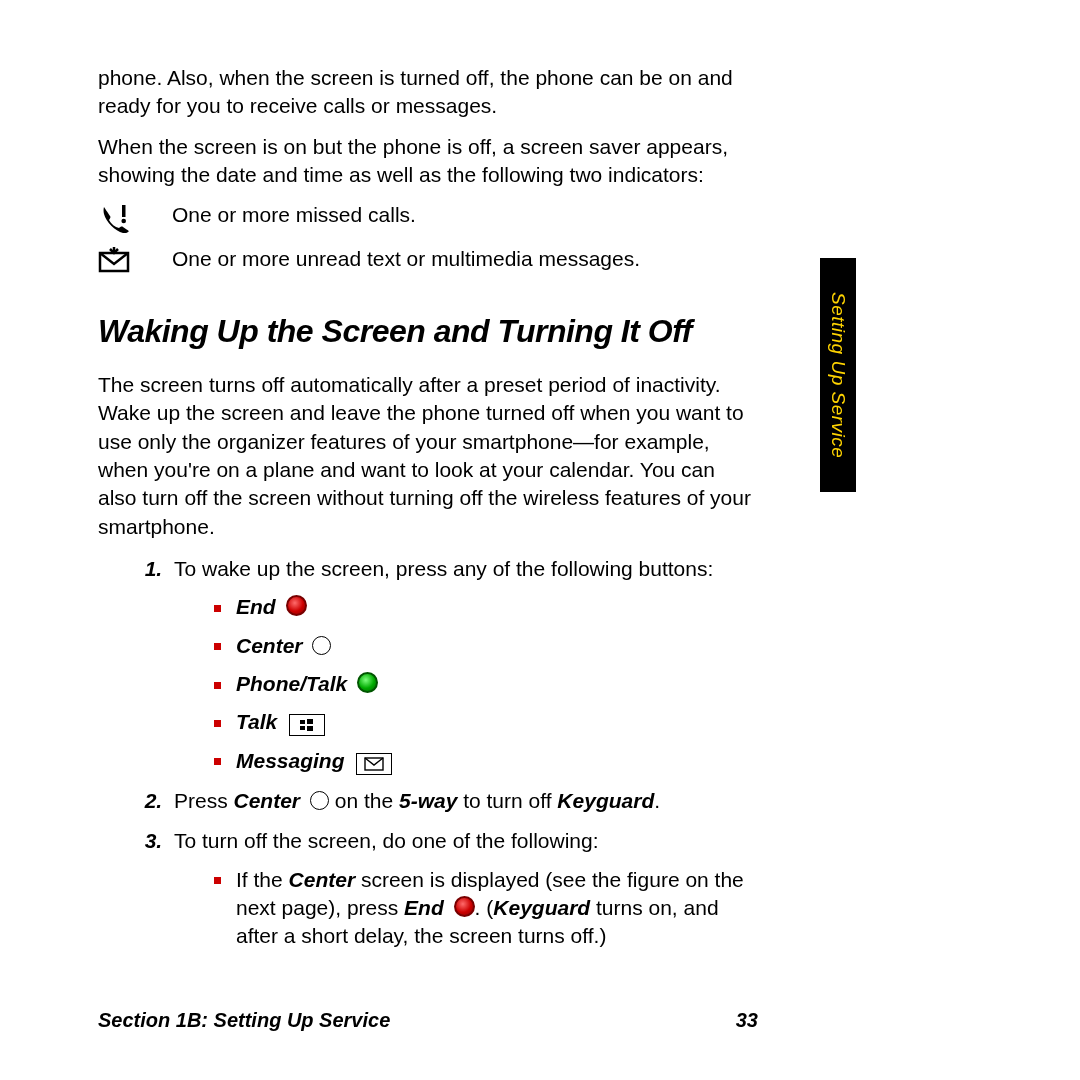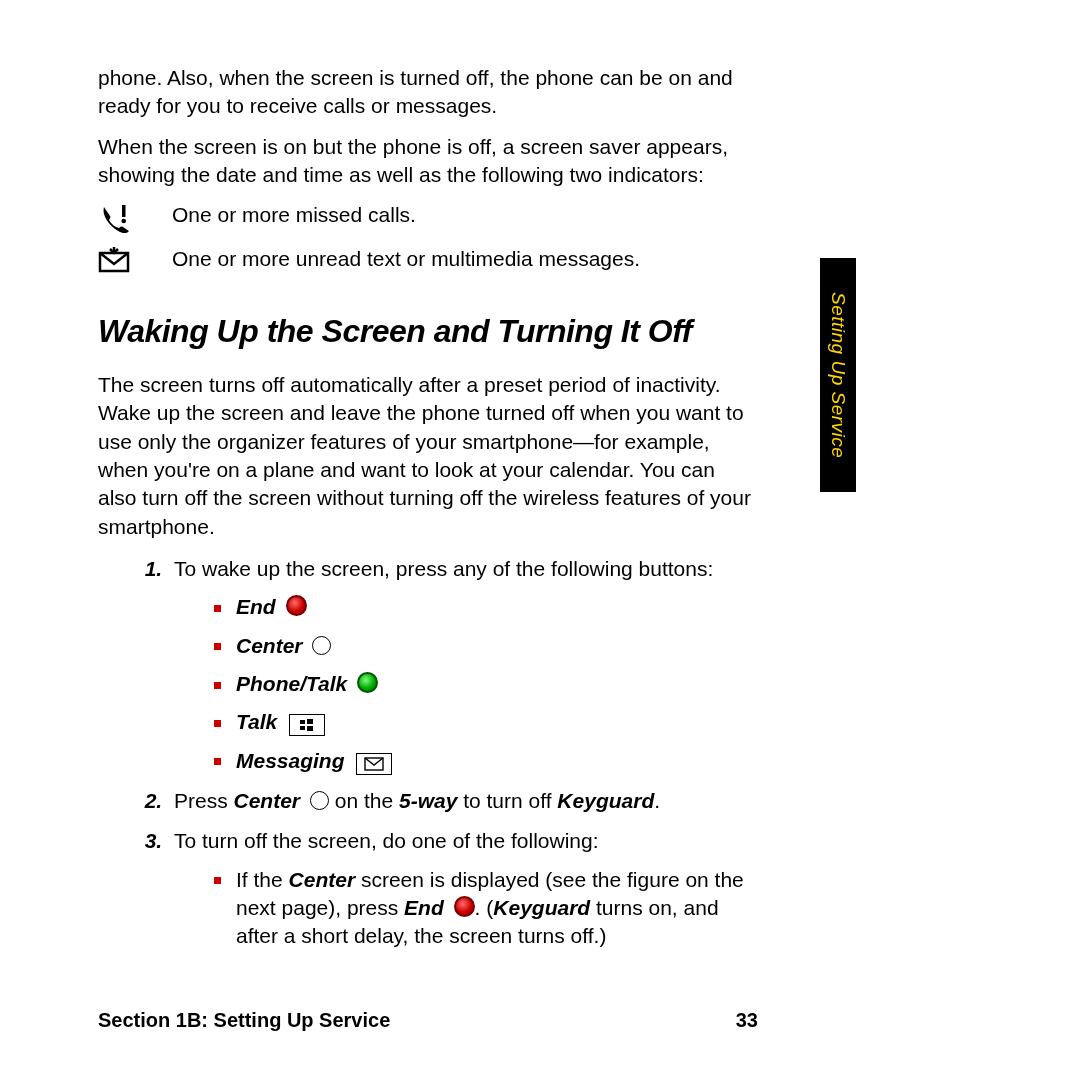--- a/index.html
+++ b/index.html
@@ -94,21 +94,21 @@
     padding:0 3px;
     font-style:normal;
   }
   .key-box svg { display:block; }
   .bold { font-weight:700; }
   .ital { font-style: italic; }
   .footer {
     position:absolute;
     left:98px; right:98px; bottom:46px;
     display:flex; justify-content:space-between;
-    font-weight:700;
+    font-style:italic; font-weight:700;
     font-size:20px;
   }
   .side-tab {
     position:absolute;
     right:0; top:258px;
     width:36px; height:234px;
     background:#000;
     color:#ffd400;
     font-style:italic;
     font-size:19px;

